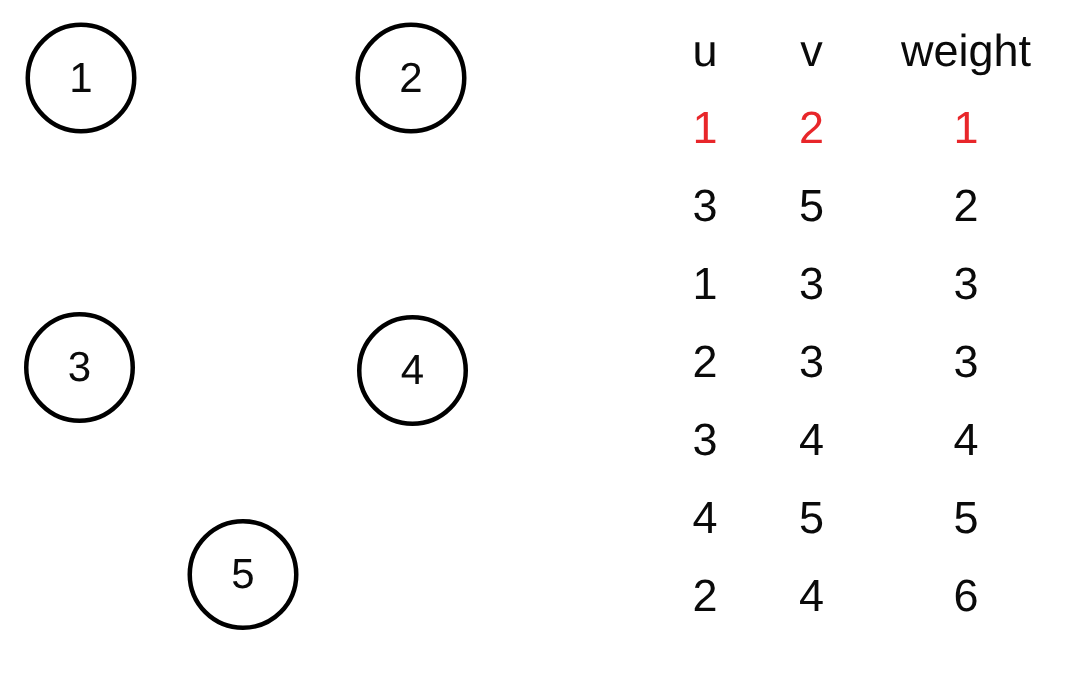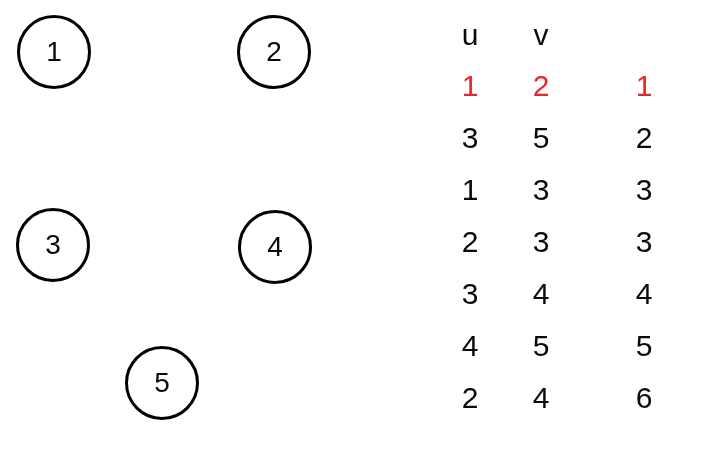--- a/index.html
+++ b/index.html
@@ -56,20 +56,21 @@
       </div>
       <div class="node" style="left: 125px; top: 346px; width: 74px; height: 74px; border-color: rgb(0, 0, 0);">
         <span>5</span>
       </div>
     </div>
 
   <div class="edge-table">
     <div class="trow thead">
       <span class="cell">u</span>
       <span class="cell">v</span>
+      <span class="cell">weight</span>
     </div>
     <div id="table-body">
         <div class="trow" style="color: rgb(232, 38, 42);">
           <span class="cell">1</span>
           <span class="cell">2</span>
           <span class="cell">1</span>
         </div>
         <div class="trow" style="color: rgb(10, 10, 10);">
           <span class="cell">3</span>
           <span class="cell">5</span>

